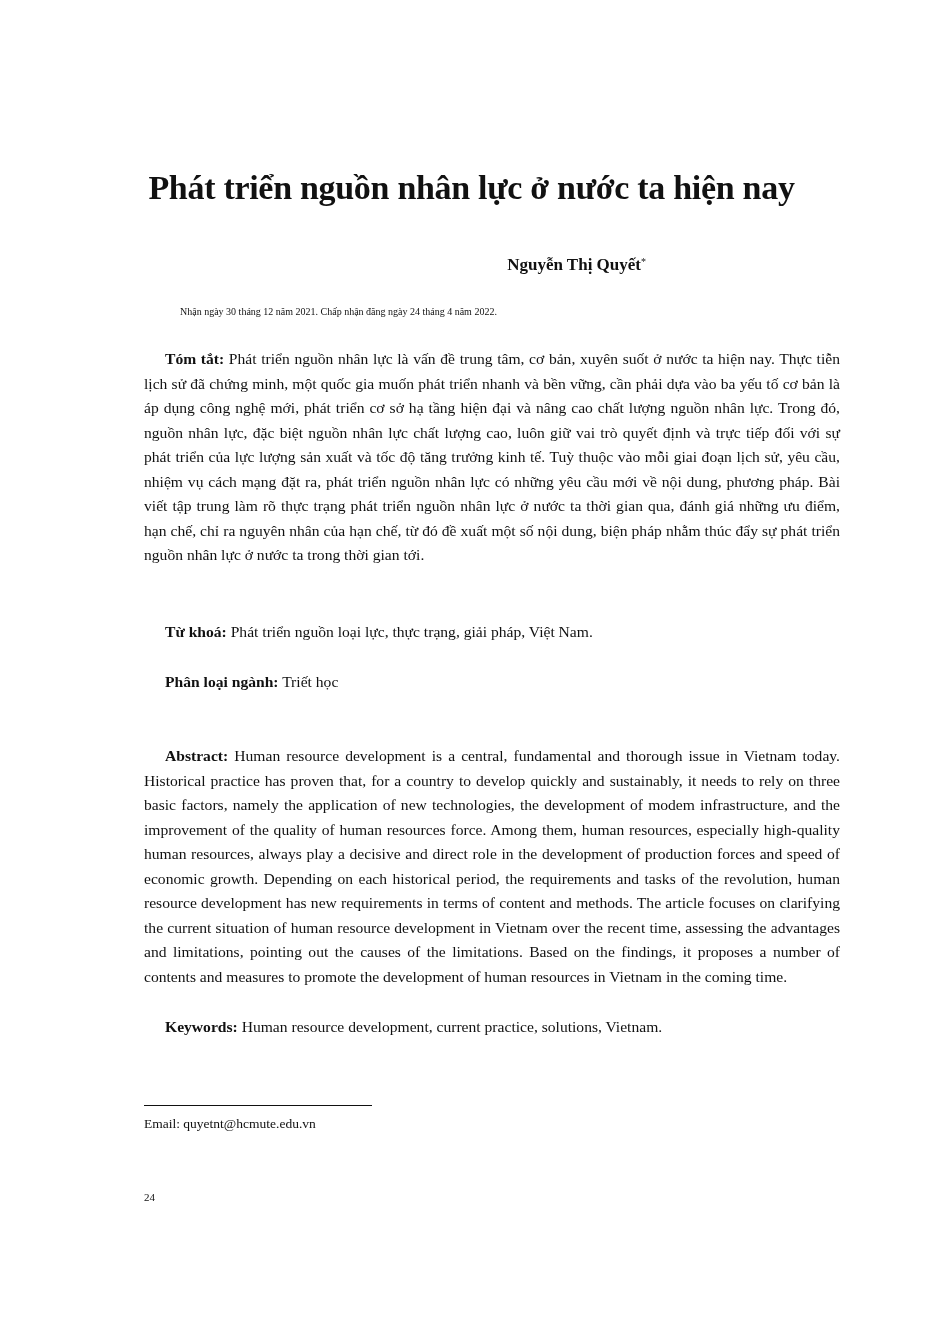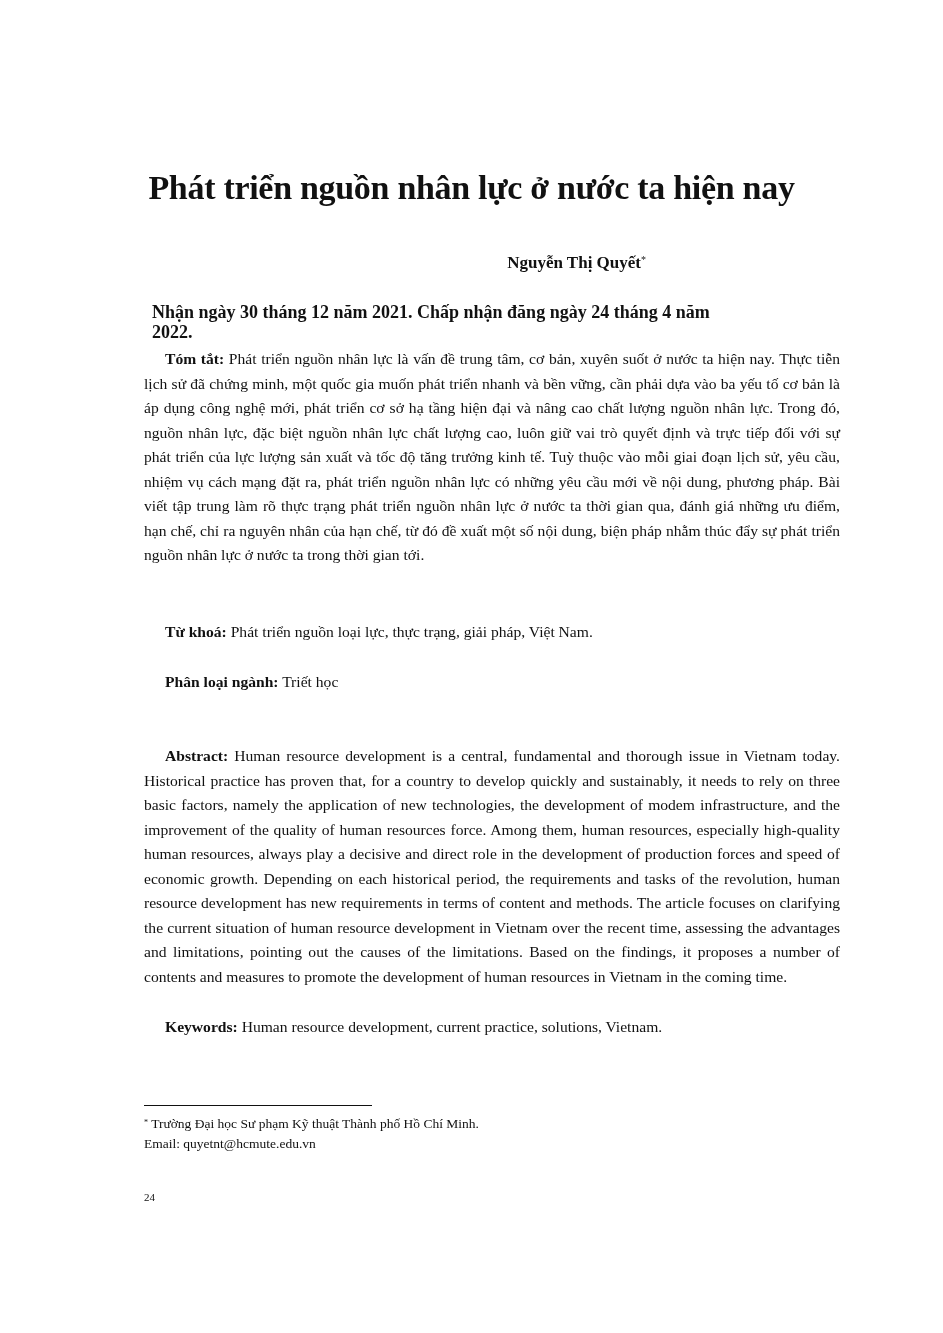--- a/index.html
+++ b/index.html
@@ -9,26 +9,26 @@
     color: #111111;
   }
   .page { position: absolute; left: 0; top: 0; width: 748px; height: 1333px; }
   .title {
     position: absolute; left: 100px; top: 168px; width: 743px;
     text-align: center; font-weight: bold; font-size: 34px; line-height: 40px;
     letter-spacing: -0.3px;
   }
   .author {
     position: absolute; right: 102px; top: 251px;
-    font-weight: bold; font-size: 17px; line-height: 23px; text-align: right;
+    font-weight: bold; font-size: 17px; line-height: 28px; text-align: right;
   }
   .author sup { font-size: 10px; font-weight: normal; vertical-align: top; position: relative; top: -3px; }
   .received {
-    position: absolute; left: 152px; top: 302px;
-    font-size: 18px; line-height: 20px; font-weight: bold;
+    position: absolute; left: 180px; top: 302px;
+    font-size: 10px; line-height: 20px;
   }
   .para {
     position: absolute; left: 144px; width: 696px;
     font-size: 15.6px; line-height: 24.5px; text-align: justify;
     text-indent: 21px; margin: 0;
   }
   .para b { font-weight: bold; }
   .p-tomtat { top: 347px; }
   .p-tukhoa { top: 620px; }
   .p-phanloai { top: 670px; }
@@ -67,19 +67,18 @@
   <p class="para p-phanloai"><b>Phân loại ngành:</b><span> Triết học</span></p>
 
   <p class="para p-abstract"><b>Abstract:</b><span> Human resource development is a central, fundamental and thorough issue in Vietnam today. Historical practice has proven that, for a country to develop quickly and sustainably, it needs to rely on three basic factors, namely the application of new technologies, the development of modem infrastructure, and the improvement of the quality of human resources force. Among them, human resources, especially high-quality human resources, always play a decisive and direct role in the development of production forces and speed of economic growth. Depending on each historical period, the requirements and tasks of the revolution, human resource development has new requirements in terms of content and methods. The article focuses on clarifying the current situation of human resource development in Vietnam over the recent time, assessing the advantages and limitations, pointing out the causes of the limitations. Based on the findings, it proposes a number of contents and measures to promote the development of human resources in Vietnam in the coming time.</span></p>
 
   <p class="para p-keywords"><b>Keywords:</b><span> Human resource development, current practice, solutions, Vietnam.</span></p>
 
 
   <div class="fn-rule"></div>
 
   <div class="footnote">
-    <div><sup>*</sup><span> Trường Đại học Sư phạm Kỹ thuật Thành phố Hồ Chí Minh.</span></div>
     <div>Email: quyetnt@hcmute.edu.vn</div>
   </div>
 
   <div class="page-num">24</div>
 
 </div>
 
 </body></html>

